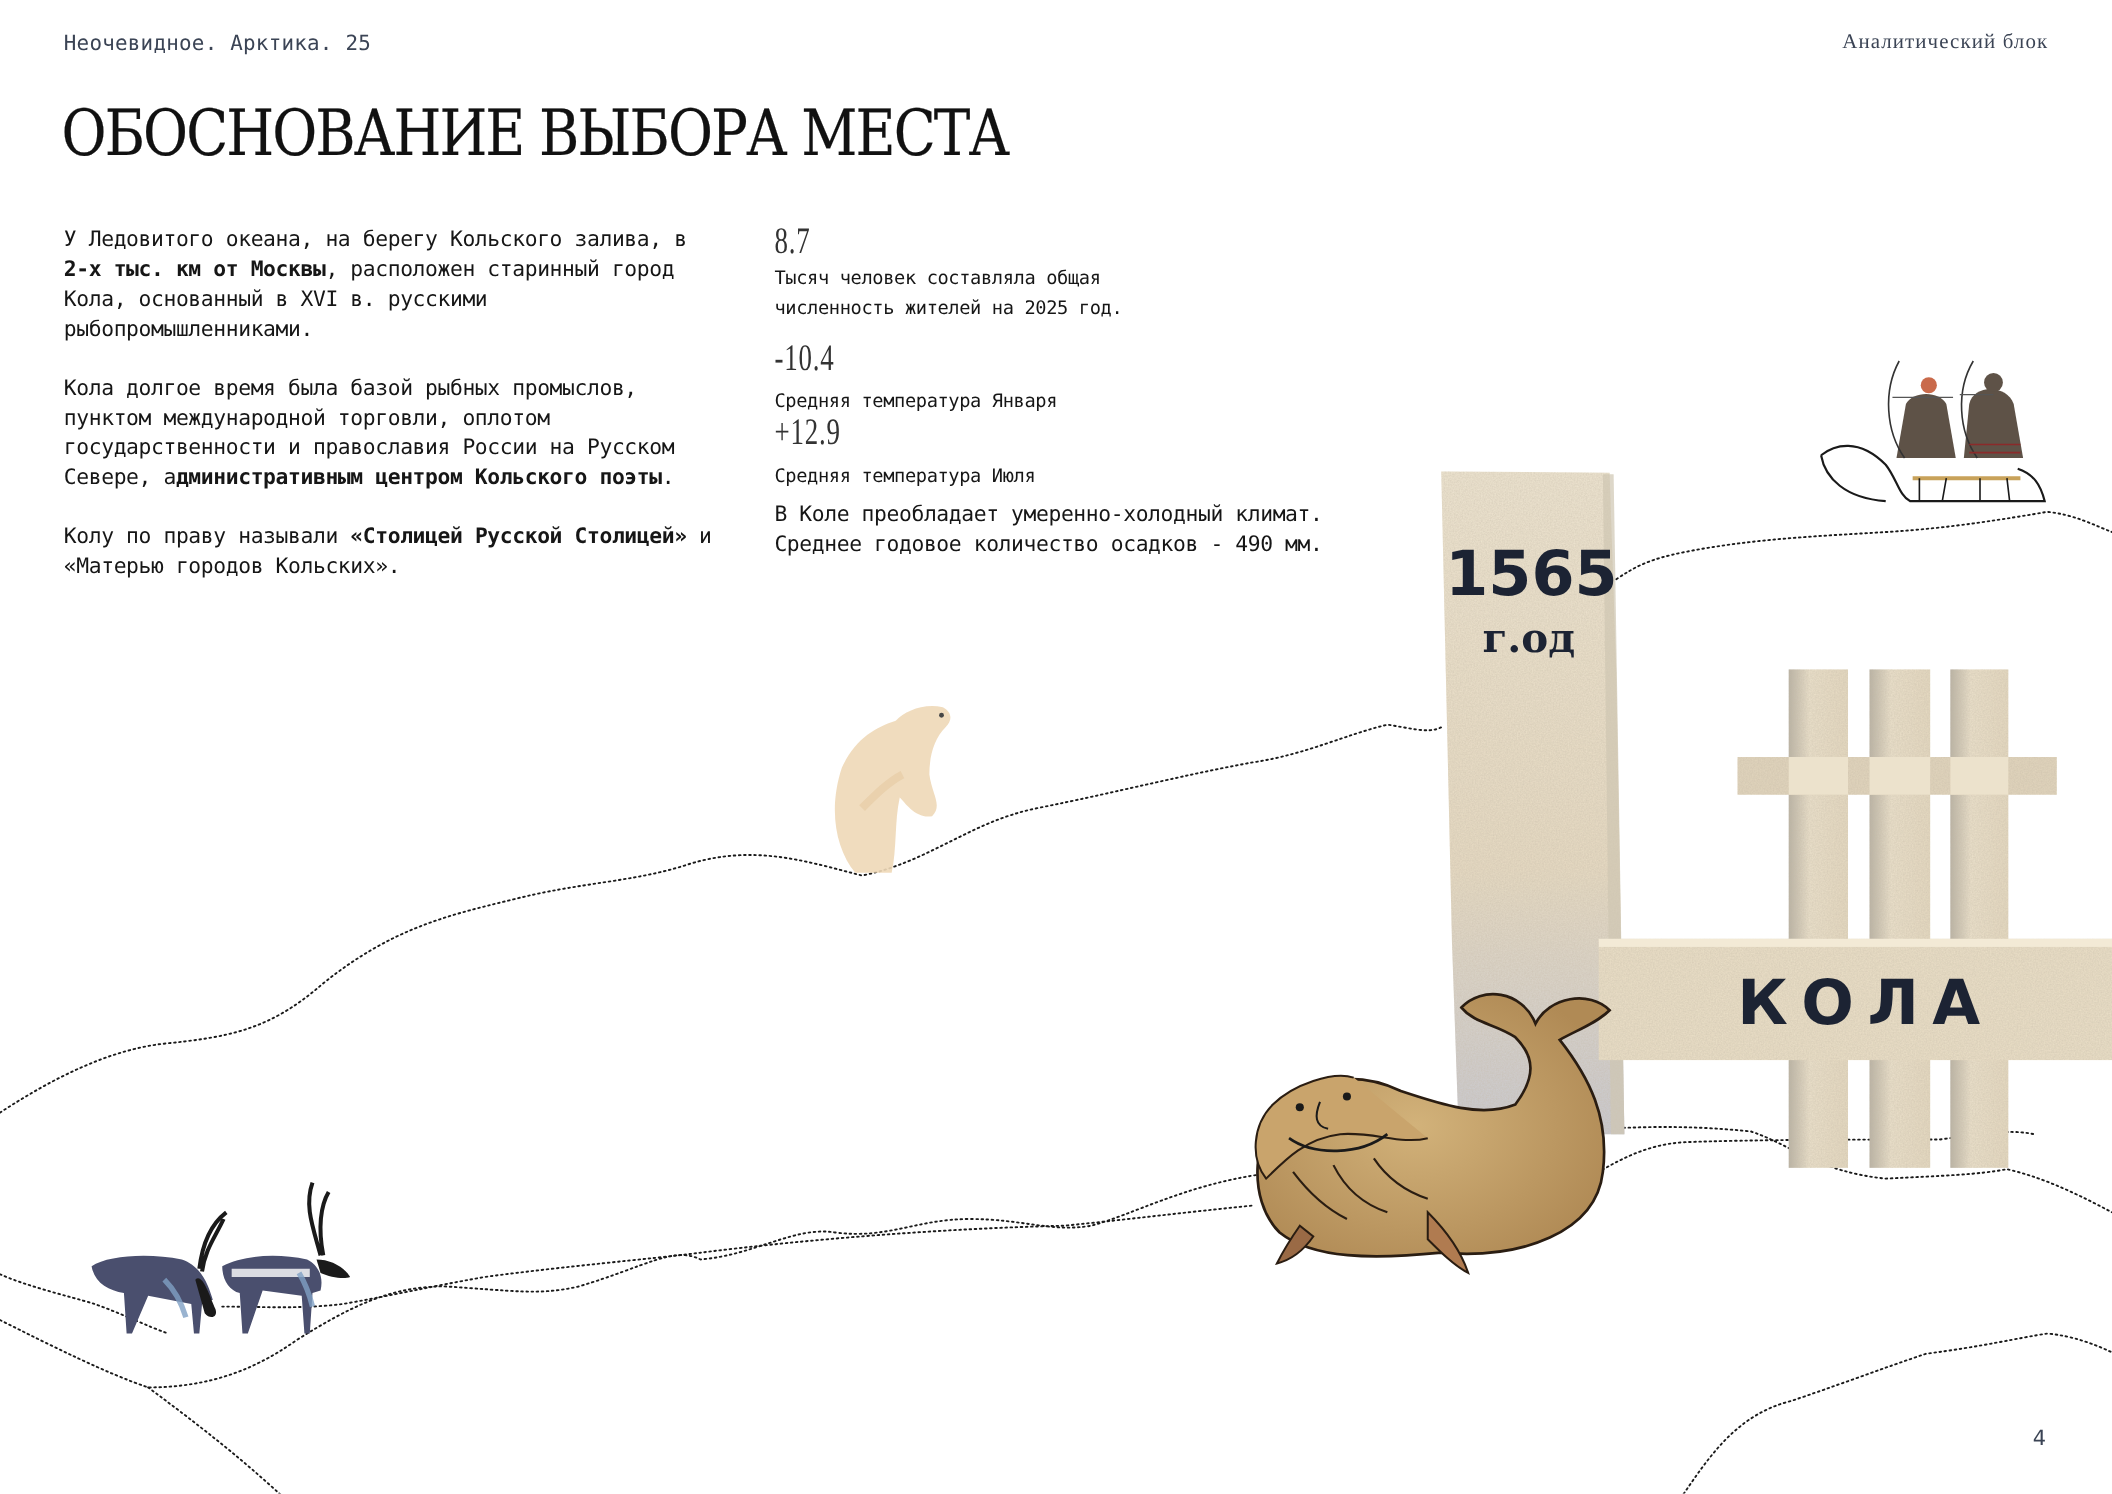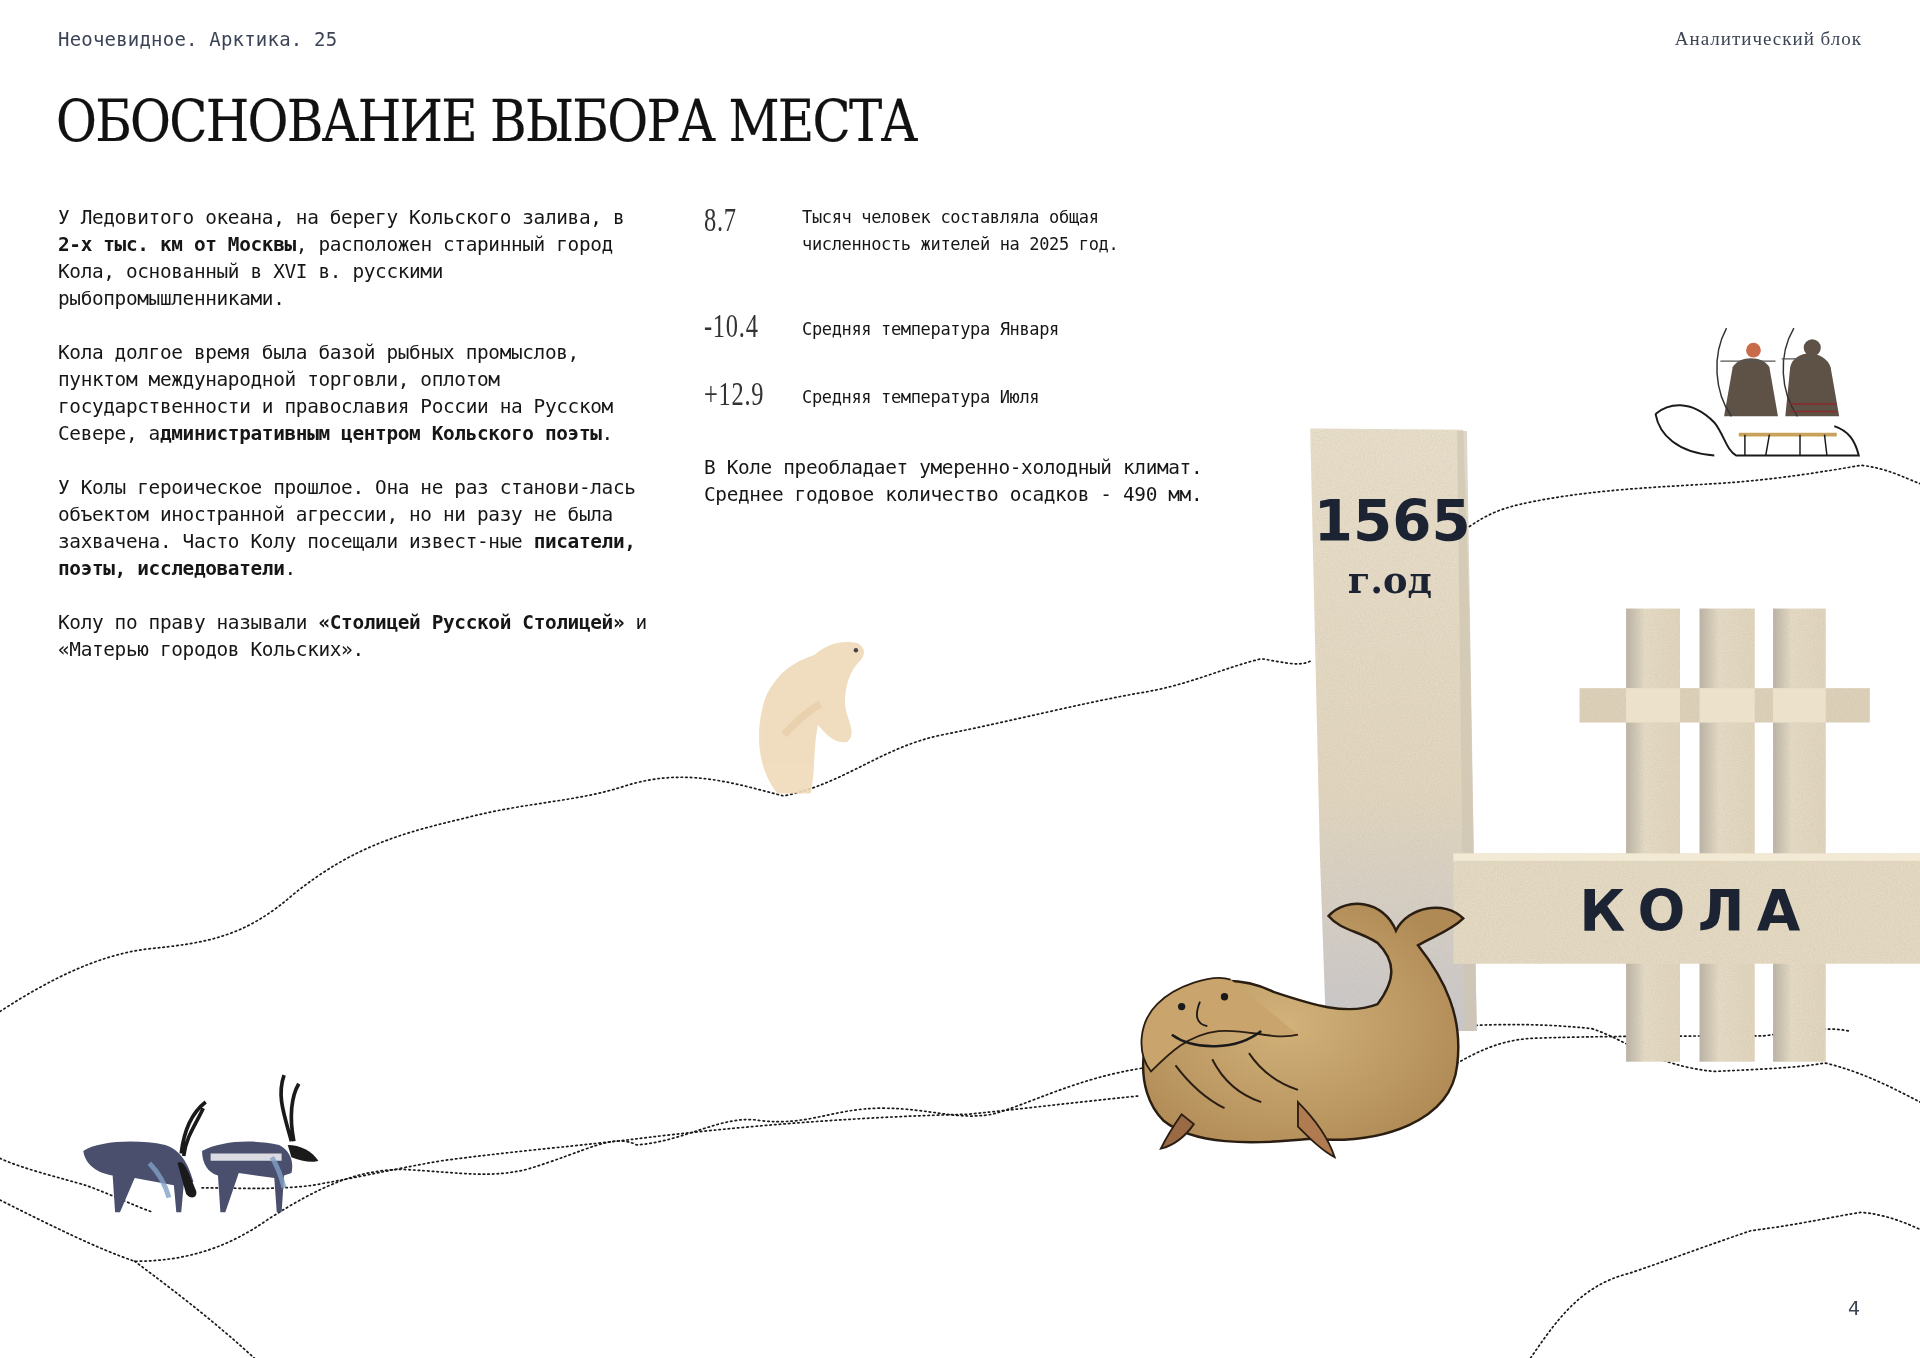--- a/index.html
+++ b/index.html
@@ -4,41 +4,40 @@
 <style>
   html,body{margin:0;padding:0;background:#fff;}
   body{width:1920px;height:1358px;position:relative;overflow:hidden;font-family:"DejaVu Sans Mono","Liberation Mono",monospace;color:#161616;}
   .hdr{position:absolute;top:28px;font-size:19px;color:#3b4455;letter-spacing:0.2px;}
   .hdr-left{left:58px;}
   .hdr-right{right:58px;font-family:Liberation Serif, serif;letter-spacing:1px;font-size:19px;}
   .title{position:absolute;left:56px;top:92px;font-family:"DejaVu Serif","Liberation Serif",serif;font-weight:200;font-size:58px;letter-spacing:-2px;color:#111;transform:scaleX(0.86);transform-origin:left center;white-space:nowrap;line-height:1;-webkit-text-stroke:0.2px #111;font-weight:normal;}
   .col-left{position:absolute;left:58px;top:204px;width:600px;font-size:19.4px;line-height:27px;letter-spacing:-0.35px;}
   .col-left p{margin:0 0 27px 0;}
   .col-left b{font-weight:bold;}
-  .stat{position:absolute;left:704px;display:flex;align-items:flex-start;}
+  .stat{position:absolute;left:704px;display:flex;align-items:flex-start;flex-direction:column;}
   .stat .num{width:98px;font-family:"Liberation Serif","DejaVu Serif",serif;font-size:34px;line-height:36px;color:#333;transform:scaleX(0.72);transform-origin:left top;font-weight:normal;letter-spacing:1px;}
   .stat .txt{font-size:17px;line-height:27px;letter-spacing:-0.35px;white-space:pre-line;padding-top:2px;}
   .climate{position:absolute;left:704px;top:454px;font-size:19.4px;line-height:27px;letter-spacing:-0.35px;white-space:pre-line;}
   .page-num{position:absolute;left:1848px;top:1297px;font-family:"DejaVu Sans","Liberation Sans",sans-serif;font-size:19px;color:#3b4455;}
   svg.scene{position:absolute;left:0;top:0;width:1920px;height:1358px;pointer-events:none;}
   .dots{fill:none;stroke:#1a1a1a;stroke-width:1.4;stroke-dasharray:1.2 2.6;stroke-linecap:round;}
   .sandtex{filter:url(#grain);}
 </style>
 </head>
 <body>
 
 <div class="hdr hdr-left">Неочевидное. Арктика. 25</div>
 <div class="hdr hdr-right">Аналитический блок</div>
 
 <div class="title">ОБОСНОВАНИЕ ВЫБОРА МЕСТА</div>
 
 <div class="col-left">
   <p><span>У Ледовитого океана, на берегу Кольского залива, в </span><b>2-х тыс. км от Москвы</b><span>, расположен старинный город Кола, основанный в XVI в. русскими рыбопромышленниками.</span></p>
   <p><span>Кола долгое время была базой рыбных промыслов, пунктом международной торговли, оплотом государственности и православия России на Русском Севере, а</span><b>дминистративным центром Кольского поэты</b><span>.</span></p>
-  <p><span>У Колы героическое прошлое. Она не раз станови-лась объектом иностранной агрессии, но ни разу не была захвачена. Часто Колу посещали извест-ные </span><b>писатели, поэты, исследователи</b><span>.</span></p>
   <p><span>Колу по праву называли </span><b>«Столицей Русской Столицей»</b><span> и «Матерью городов Кольских».</span></p>
 </div>
 
 <div class="stat" style="top:202px;">
   <div class="num">8.7</div>
   <div class="txt">Тысяч человек составляла общая
 численность жителей на 2025 год.</div>
 </div>
 <div class="stat" style="top:308px;">
   <div class="num">-10.4</div>

